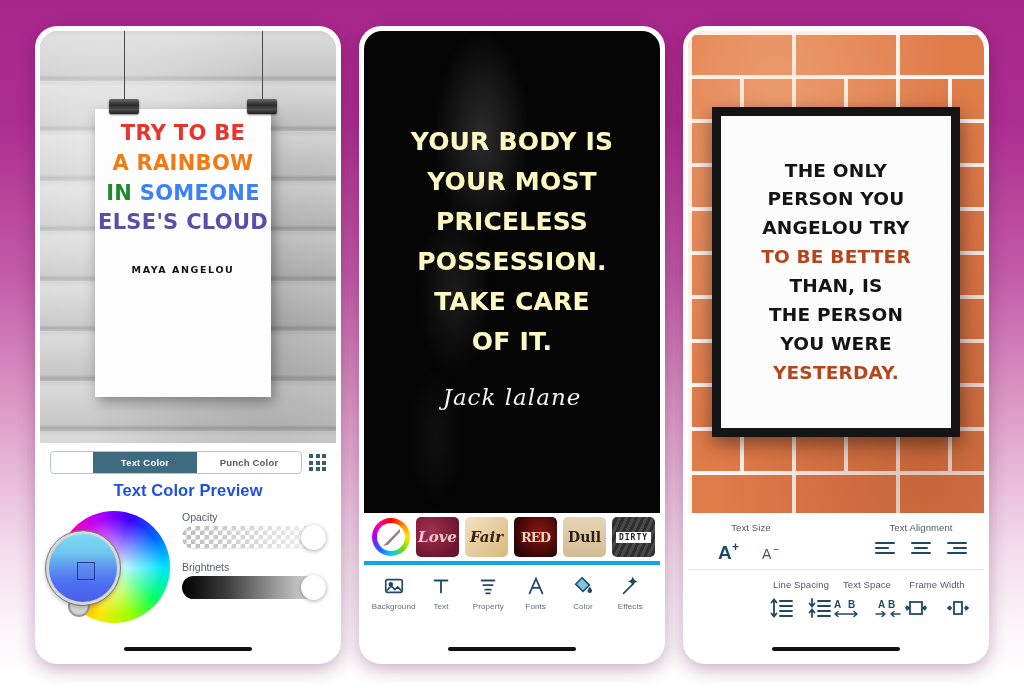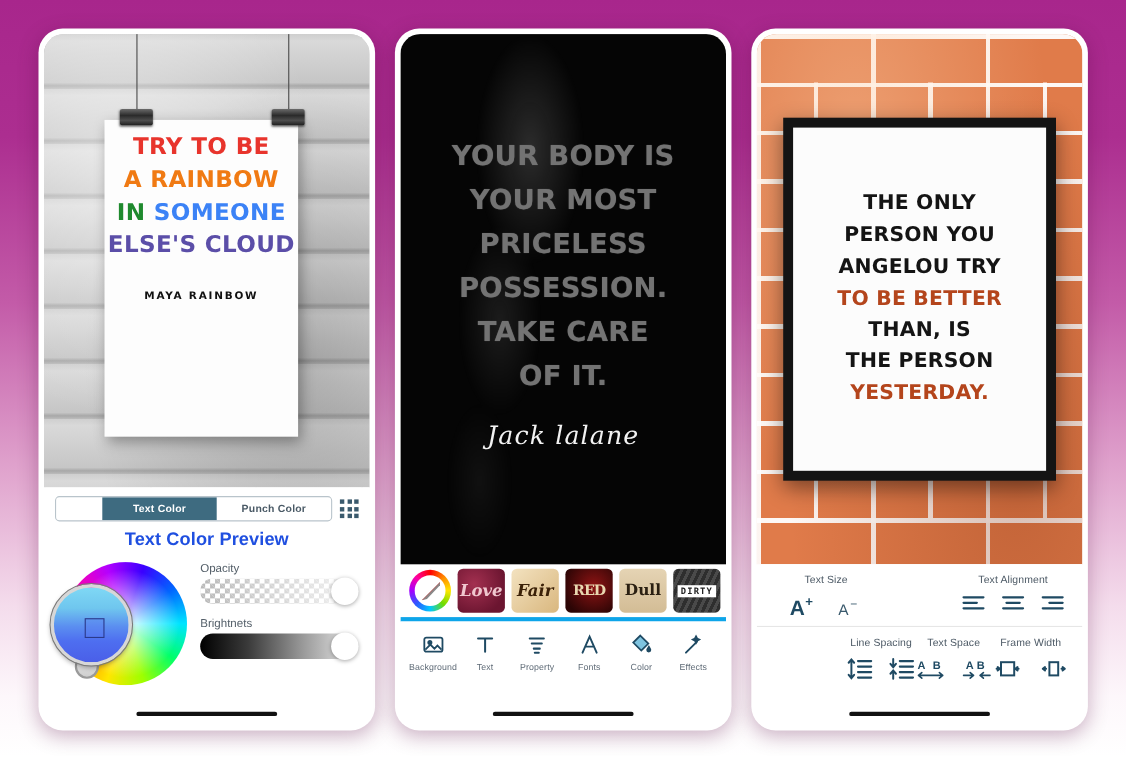--- a/index.html
+++ b/index.html
@@ -148,21 +148,21 @@
   }
   .silhouette {
     position:absolute; left:-20px; top:-10px; width:230px; height:520px;
     background:
       radial-gradient(ellipse 70px 150px at 60% 22%, rgba(120,120,120,.34), rgba(0,0,0,0) 70%),
       radial-gradient(ellipse 52px 120px at 48% 52%, rgba(95,95,95,.26), rgba(0,0,0,0) 72%),
       radial-gradient(ellipse 40px 95px at 40% 80%, rgba(70,70,70,.18), rgba(0,0,0,0) 74%);
     filter: blur(1px);
   }
   .dq-line {
-    position:relative; z-index:2; color:#737373; font-family:"DejaVu Sans", sans-serif;
+    position:relative; z-index:2; color:#fef9c3; font-family:"DejaVu Sans", sans-serif;
     font-weight:700; font-size:25px; letter-spacing:.2px; line-height:1.60; text-align:center;
     white-space:nowrap; text-shadow:0 0 1px rgba(255,255,255,.25);
   }
   .dq-author {
     position:relative; z-index:2; margin-top:22px; color:#f2f2f2;
     font-family:"DejaVu Serif", serif; font-style:italic; font-size:23px; letter-spacing:1px;
   }
   .fonts-strip {
     height:52px; background:#fff; display:flex; align-items:center; gap:6px; padding:0 8px; overflow:hidden;
     border-bottom:4px solid #0ea5e9;
@@ -268,21 +268,21 @@
         <div class="wire l"></div>
         <div class="wire r"></div>
         <div class="clip l"></div>
         <div class="clip r"></div>
 
         <div class="poster">
           <div class="poster-line" style="color:#e8342c">TRY TO BE</div>
           <div class="poster-line" style="color:#f07a13">A RAINBOW</div>
           <div class="poster-line" style="font-size:21px"><span style="color: rgb(31, 138, 46);">IN</span>&nbsp;<span style="color: #3b82f6;">SOMEONE</span></div>
           <div class="poster-line" style="color:#5b4ea8">ELSE'S CLOUD</div>
-          <div class="poster-author">MAYA RAINBOW</div>
+          <div class="poster-author">MAYA ANGELOU</div>
         </div>
       </div>
 
       <div class="panel1">
 
         <div class="seg-row">
           <div class="segment">
             <div class="seg-btn active">Text Color</div>
             <div class="seg-btn">Punch Color</div>
           </div>
@@ -422,20 +422,21 @@
         <div class="brick-offset brick-offset4"></div>
 
         <div class="framed">
           <div class="framed-in">
             <div class="bq-line">THE ONLY</div>
             <div class="bq-line">PERSON YOU</div>
             <div class="bq-line">ANGELOU TRY</div>
             <div class="bq-line accent">TO BE BETTER</div>
             <div class="bq-line">THAN, IS</div>
             <div class="bq-line">THE PERSON</div>
+            <div class="bq-line">YOU WERE</div>
             <div class="bq-line accent">YESTERDAY.</div>
           </div>
         </div>
       </div>
 
       <div class="phone3-body">
 
         <div class="ctl-sec border-b">
           <div class="ctl-row" style="justify-content:space-between">
             <div class="ctl-grp" style="margin-left:18px">

